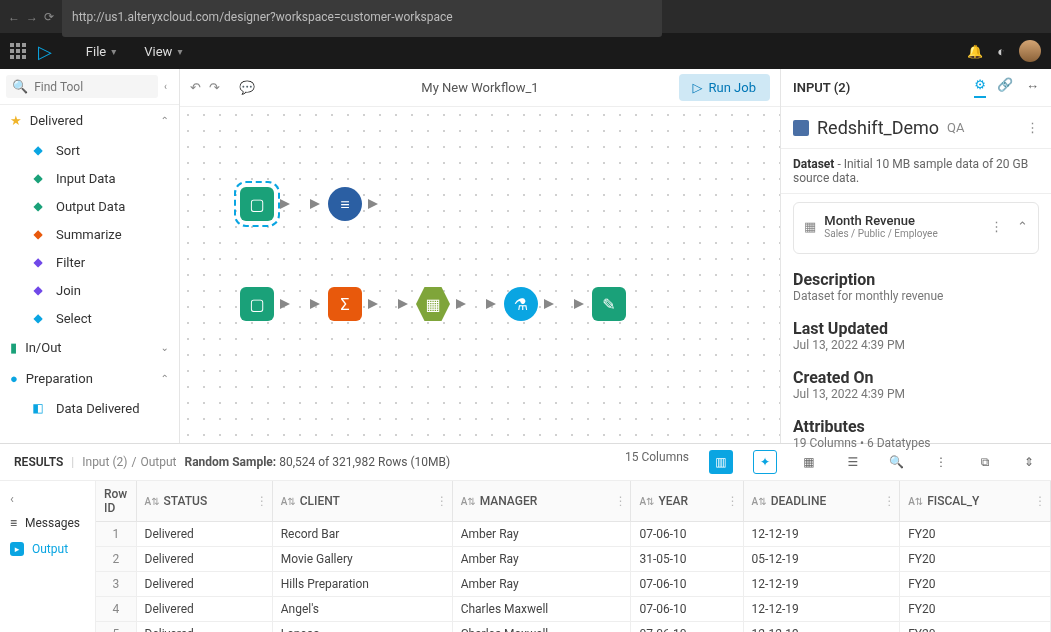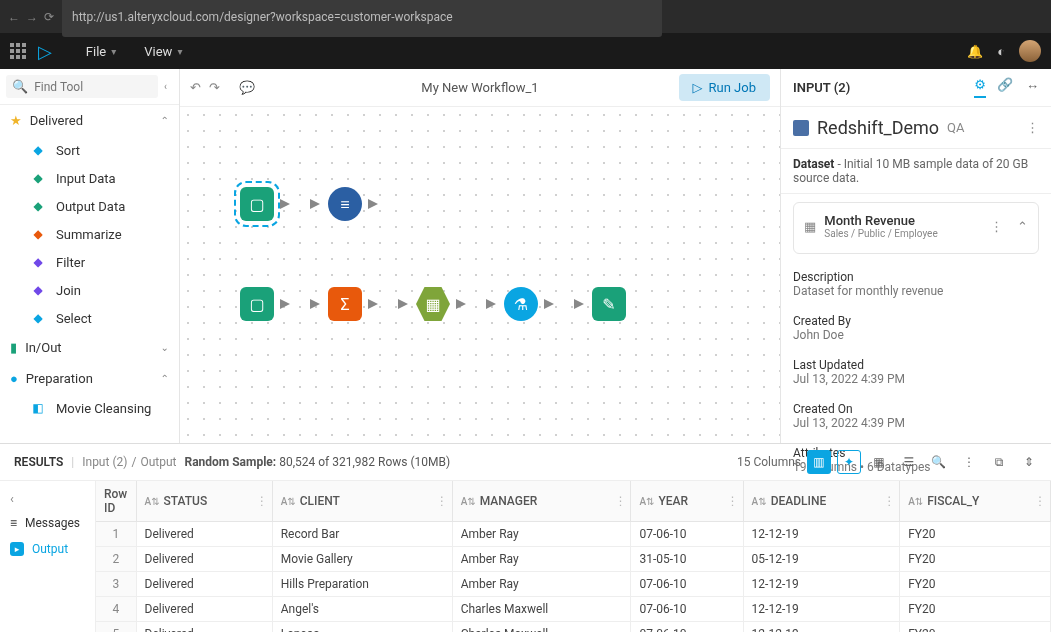--- a/index.html
+++ b/index.html
@@ -43,29 +43,29 @@
 .ds-badge{width:16px;height:16px;background:#4a6fa5;border-radius:2px}
 .ds-name{font-size:18px}
 .ds-env{color:#888;margin-left:0}
 .dataset-desc{padding:8px 12px;font-size:12px;color:#666;border-bottom:1px solid #eee}
 .dataset-desc b{color:#333}
 .info-card{margin:8px 12px;border:1px solid #e5e5e5;border-radius:6px;padding:10px}
 .info-card-head{display:flex;align-items:center;gap:8px;margin-bottom:4px}
 .info-title{font-size:13px;font-weight:500}
 .info-sub{font-size:10px;color:#888}
 .info-block{padding:8px 12px}
-.info-label{font-size:12px;color:#333;font-weight:400}
+.info-label{font-size:16px;color:#333;font-weight:700}
 .info-val{font-size:12px;color:#777}
 .results{height:189px;border-top:1px solid #ddd;background:#fff;display:flex;flex-direction:column}
 .results-header{display:flex;align-items:center;padding:6px 10px;border-bottom:1px solid #eee;font-size:12px}
 .res-tab{color:#888;padding:0 4px}
 .res-tab.active{color:#333;font-weight:600}
 .res-sep{color:#ccc;margin:0 4px}
 .res-sample{margin-left:4px;color:#555}
-.res-right{margin-left:auto;display:flex;align-items:center;gap:6px;color:#666}
+.res-right{margin-left:auto;display:flex;align-items:flex-start;gap:20px;color:#666}
 .view-btn{width:24px;height:24px;display:flex;align-items:center;justify-content:center;border-radius:3px;cursor:pointer}
 .view-btn.active{background:#0aa5e2;color:#fff}
 .view-btn.highlight{border:1px solid #0aa5e2;color:#0aa5e2}
 .results-body{display:flex;flex:1;overflow:hidden}
 .res-left{width:96px;border-right:1px solid #eee;padding:6px 0}
 .res-left-item{display:flex;align-items:center;gap:8px;padding:6px 10px;font-size:12px;cursor:pointer}
 .res-left-item.active{color:#0aa5e2}
 .table-wrap{flex:1;overflow:auto}
 table{border-collapse:collapse;width:100%;font-size:12px}
 th{text-align:left;padding:6px 8px;background:#fafafa;border-bottom:1px solid #e5e5e5;border-right:1px solid #e5e5e5;color:#555;font-weight:500;position:relative}
@@ -164,21 +164,21 @@
       <span>In/Out</span>
       <span class="chevron" style="margin-left:auto">⌄</span>
     </div>
     <div class="cat-header">
       <span style="color:#0aa5e2">●</span>
       <span>Preparation</span>
       <span class="chevron" style="margin-left:auto">⌃</span>
     </div>
     <div class="tool-item">
       <span class="tool-icon" style="color:#0aa5e2">◧</span>
-      <span>Movie Cleansing</span>
+      <span>Data Delivered</span>
     </div>
   </div>
 
   <div class="canvas-area">
     <div class="canvas-toolbar">
       <div class="history-btns">
         <span>↶</span>
         <span>↷</span>
       </div>
       <span style="margin-left:20px;color:#999;cursor:pointer">💬</span>
@@ -237,24 +237,20 @@
           <div class="info-sub">Sales / Public / Employee</div>
         </div>
         <span style="color:#888;cursor:pointer">⋮</span>
         <span style="color:#888;cursor:pointer;margin-left:6px">⌃</span>
       </div>
     </div>
     <div id="panel-fields">
         <div class="info-block">
           <div class="info-label">Description</div>
           <div class="info-val">Dataset for monthly revenue</div>
-        </div>
-        <div class="info-block">
-          <div class="info-label">Created By</div>
-          <div class="info-val">John Doe</div>
         </div>
         <div class="info-block">
           <div class="info-label">Last Updated</div>
           <div class="info-val">Jul 13, 2022 4:39 PM</div>
         </div>
         <div class="info-block">
           <div class="info-label">Created On</div>
           <div class="info-val">Jul 13, 2022 4:39 PM</div>
         </div>
         <div class="info-block">

